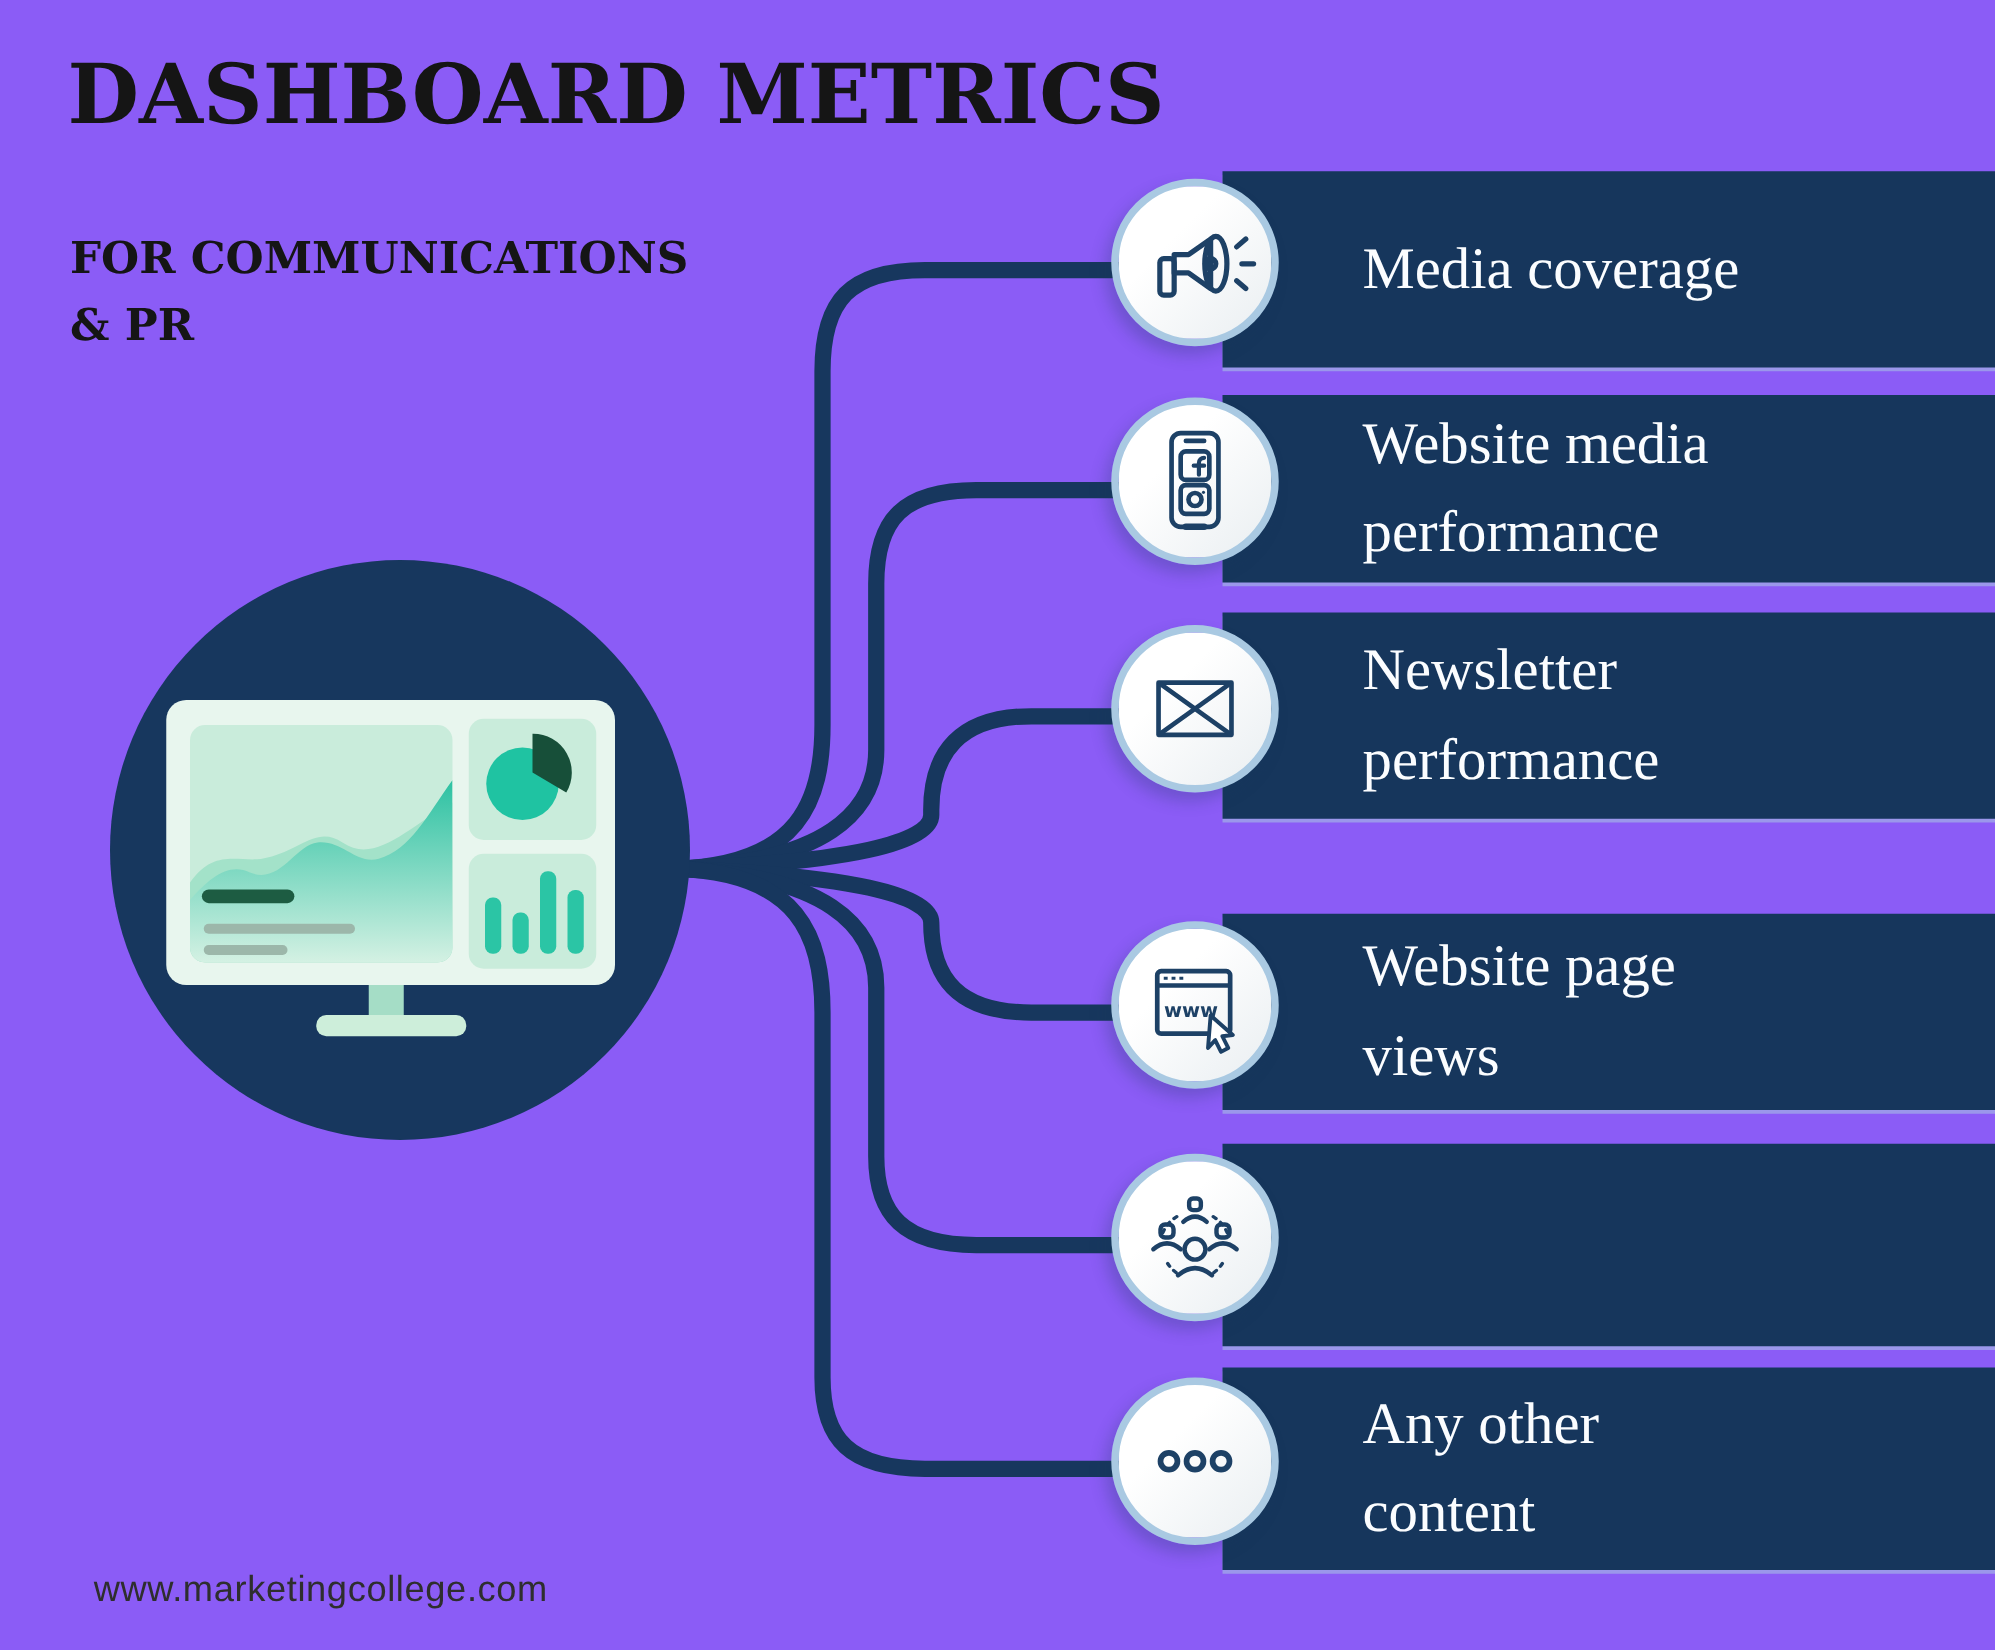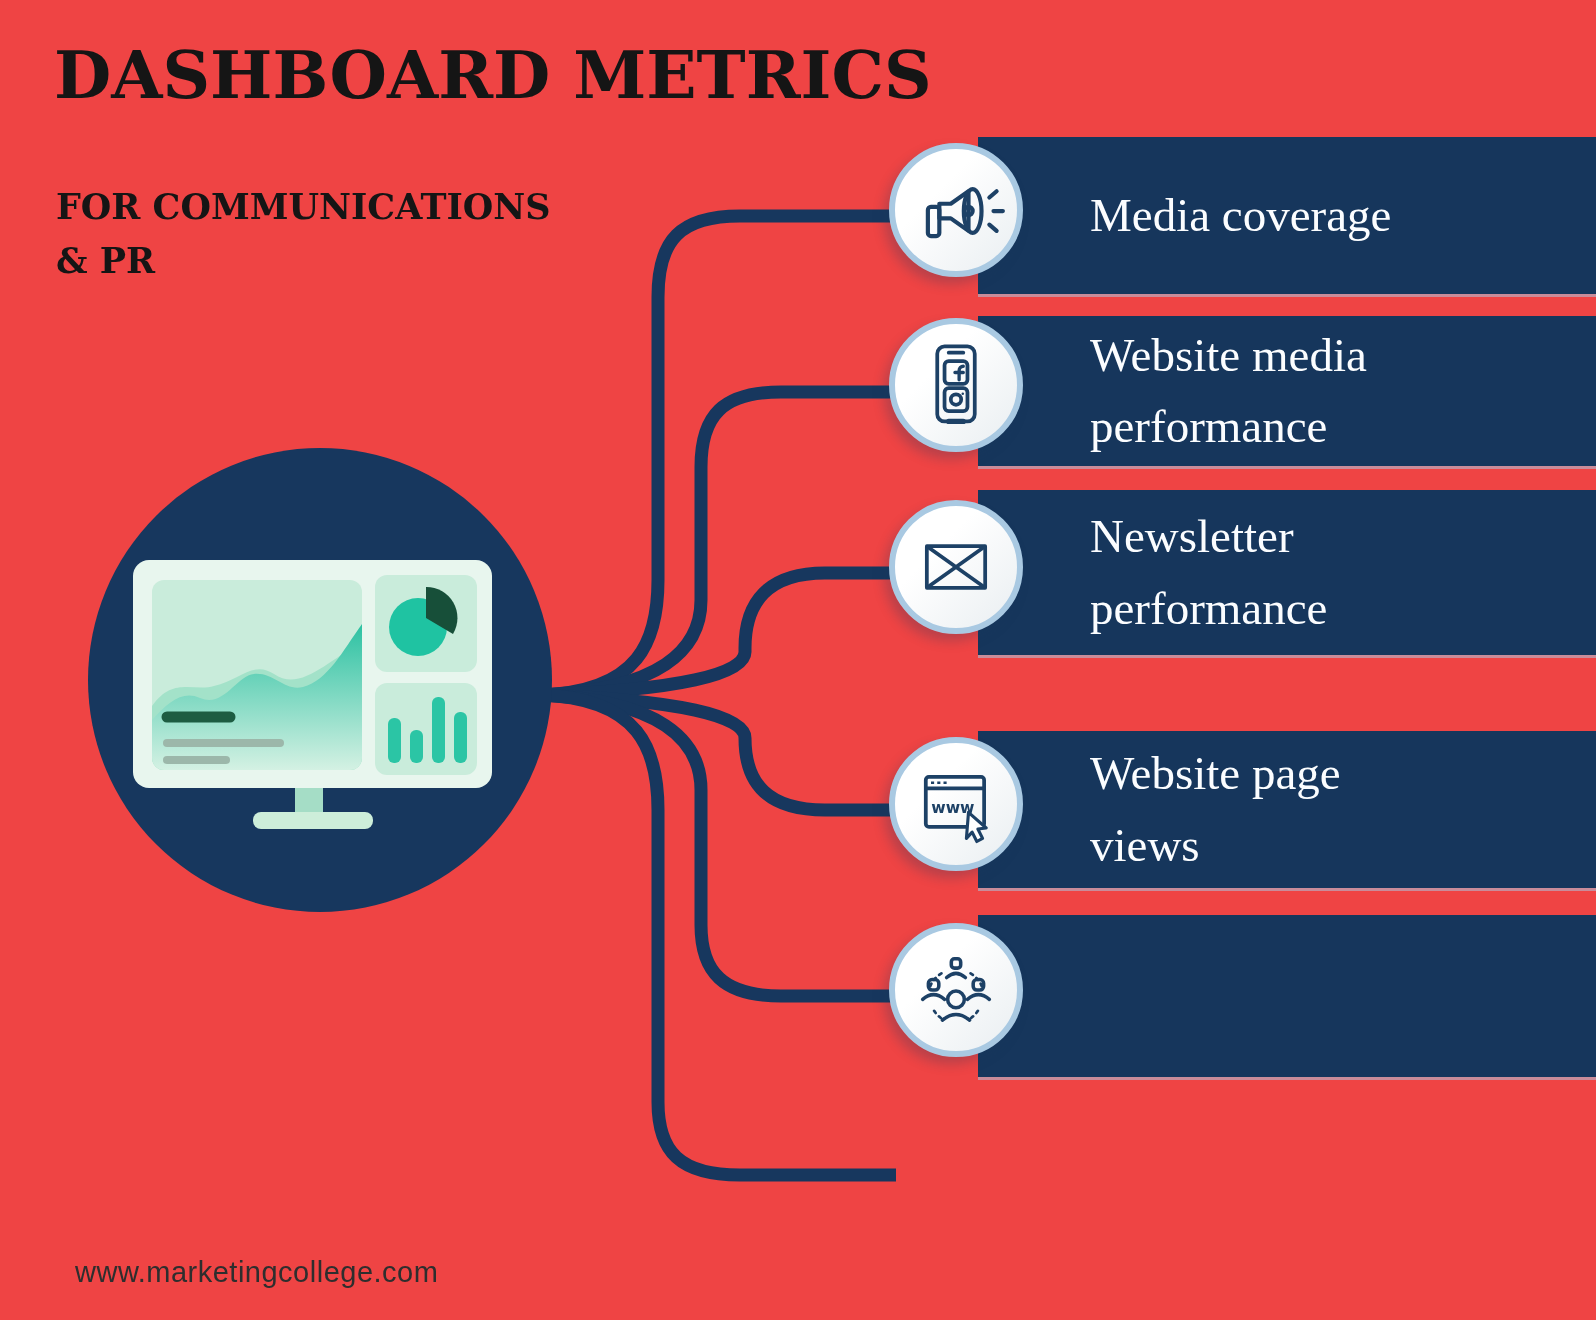--- a/index.html
+++ b/index.html
@@ -1,19 +1,19 @@
 <!DOCTYPE html>
 <html><head>
 <meta charset="utf-8">
 <style>
   html,body{margin:0;padding:0;}
   body{font-family:"Liberation Sans",sans-serif;background:#ddd;}
   #canvas{
     position:relative;width:1596px;height:1320px;overflow:hidden;
-    background:#ef4444;
+    background:#8b5cf6;
   }
   
   .title{
     position:absolute;left:54px;top:36px;
     font-family:"DejaVu Serif","Liberation Serif",serif;
     font-weight:700;font-size:66px;letter-spacing:0px;color:#151515;
     white-space:nowrap;
   }
   .subtitle{
     position:absolute;left:56px;top:136px;
@@ -188,16 +188,28 @@
         <path d="M16,57 q10.5,-9 21,0"></path>
         <rect x="64.5" y="38" width="10" height="10" rx="3.5"></rect>
         <path d="M59,57 q10.5,-9 21,0"></path>
         <circle cx="48" cy="57" r="8"></circle>
         <path d="M35,77 q13,-11 26,0"></path>
         <path d="M34,32 q-8,5 -11,13 M62,32 q8,5 11,13 M27,68 q4,6 10,9 M69,68 q-4,6 -10,9" stroke-dasharray="2.5 4.5" stroke-width="2.6"></path>
       </svg>
     </div>
   </div>
 
+  <div class="row" style="top:1094px;height:162px">
+    <div class="bar"></div>
+    <div class="icon-circle">
+      <svg viewBox="0 0 96 96" fill="none" stroke="#1d4166" stroke-width="4.4">
+        <circle cx="28" cy="48" r="6.5"></circle>
+        <circle cx="48" cy="48" r="6.5"></circle>
+        <circle cx="68" cy="48" r="6.5"></circle>
+      </svg>
+    </div>
+    <div class="label">Any other
+content</div>
+  </div>
 
   <div class="footer">www.marketingcollege.com</div>
 
 </div>
 
 </body></html>

